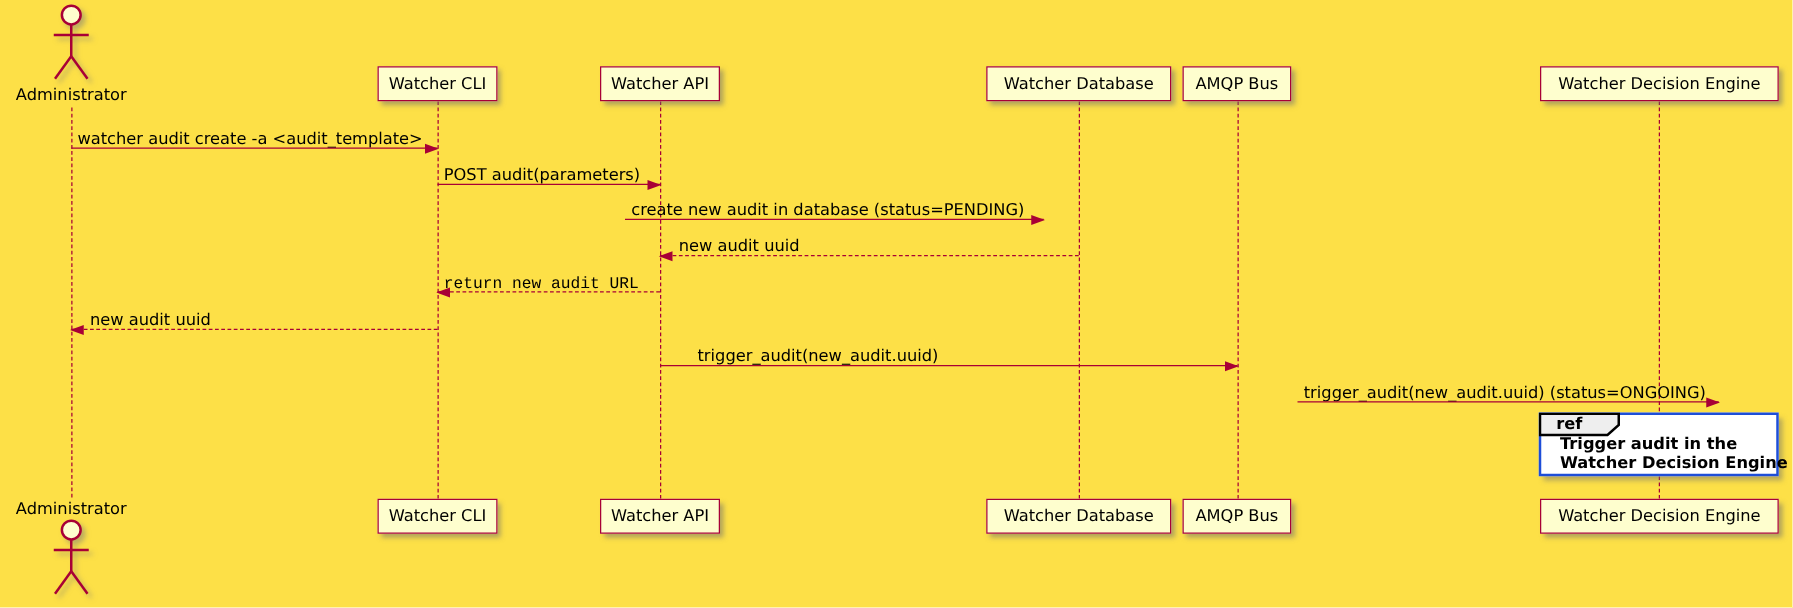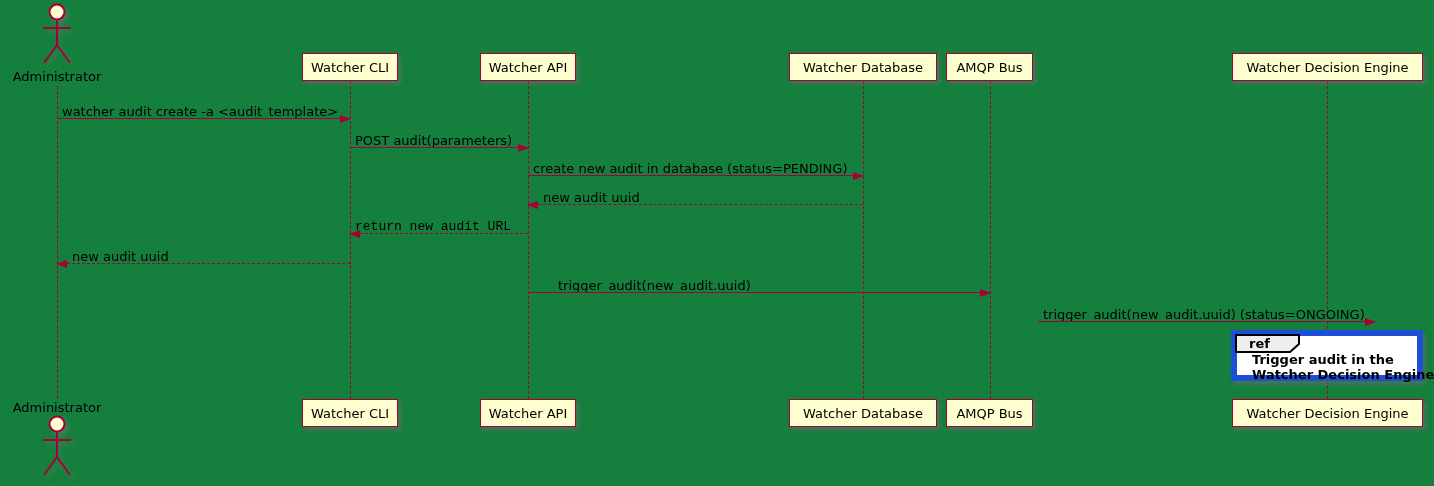--- a/index.html
+++ b/index.html
@@ -1,17 +1,17 @@
 <!DOCTYPE html>
 <html><head>
 <meta charset="utf-8">
 <style>
   html,body { margin:0; padding:0; background:#ffffff; }
   .diagram {
-    position:relative; width:1434px; height:486px; background:#15803d;
+    position:relative; width:1434px; height:486px; background:#fde047;
     font-family:"DejaVu Sans", sans-serif; font-size:13px; color:#000;
     overflow:hidden;
   }
   .lifeline { position:absolute; width:0; border-left:1px dashed #A80036; }
   .pbox {
     position:absolute; height:28px; box-sizing:border-box;
     background:#FEFECE; border:1.7px solid #A80036;
     box-shadow:3px 3px 4px rgba(110,110,110,0.55);
     display:flex; align-items:center; justify-content:center;
     white-space:nowrap;
@@ -21,21 +21,21 @@
   .msg { position:absolute; height:24px; }
   .msg-label { position:absolute; bottom:6px; white-space:nowrap; }
   .msg-line { position:absolute; left:0; right:0; top:17px; height:0; }
   .solid  > .msg-line { border-top:1.6px solid  #A80036; }
   .dashed > .msg-line { border-top:1.6px dashed #A80036; }
   .ah { position:absolute; width:0; height:0; top:13.5px; }
   .ah-right { right:-1px; border-left:11px solid #A80036; border-top:4.5px solid transparent; border-bottom:4.5px solid transparent; }
   .ah-left  { left:-1px;  border-right:11px solid #A80036; border-top:4.5px solid transparent; border-bottom:4.5px solid transparent; }
   .ref {
     position:absolute; left:1231px; top:330px; width:192px; height:51px;
-    box-sizing:border-box; background:#ffffff; border:6px solid #1d4ed8;
+    box-sizing:border-box; background:#ffffff; border:2px solid #1d4ed8;
     box-shadow:3px 4px 4px rgba(110,110,110,0.5);
   }
   .ref-tab { position:absolute; left:-2px; top:-2px; }
   .ref-kw { position:absolute; left:12px; top:0px; font-weight:bold; }
   .ref-body { position:absolute; left:15px; top:16px; line-height:15px; white-space:nowrap;font-weight:bold; }
 </style>
 </head>
 <body>
 
 <div class="diagram">
@@ -77,21 +77,21 @@
     <div class="msg-line"></div>
     <div class="ah ah-right"></div>
   </div>
 
   <div class="msg solid" style="left:350px; top:130px; width:178px;text-align:right;">
     <div class="msg-label" style="left:5px;">POST audit(parameters)</div>
     <div class="msg-line"></div>
     <div class="ah ah-right"></div>
   </div>
 
-  <div class="msg solid" style="left:528px; top:158px; width:335px;">
+  <div class="msg solid" style="left:500px; top:158px; width:335px;">
     <div class="msg-label" style="left:5px;">create new audit in database (status=PENDING)</div>
     <div class="msg-line"></div>
     <div class="ah ah-right"></div>
   </div>
 
   <div class="msg dashed" style="left:528px; top:187px; width:335px;">
     <div class="msg-label" style="left:15px;">new audit uuid</div>
     <div class="msg-line"></div>
     <div class="ah ah-left"></div>
   </div>

